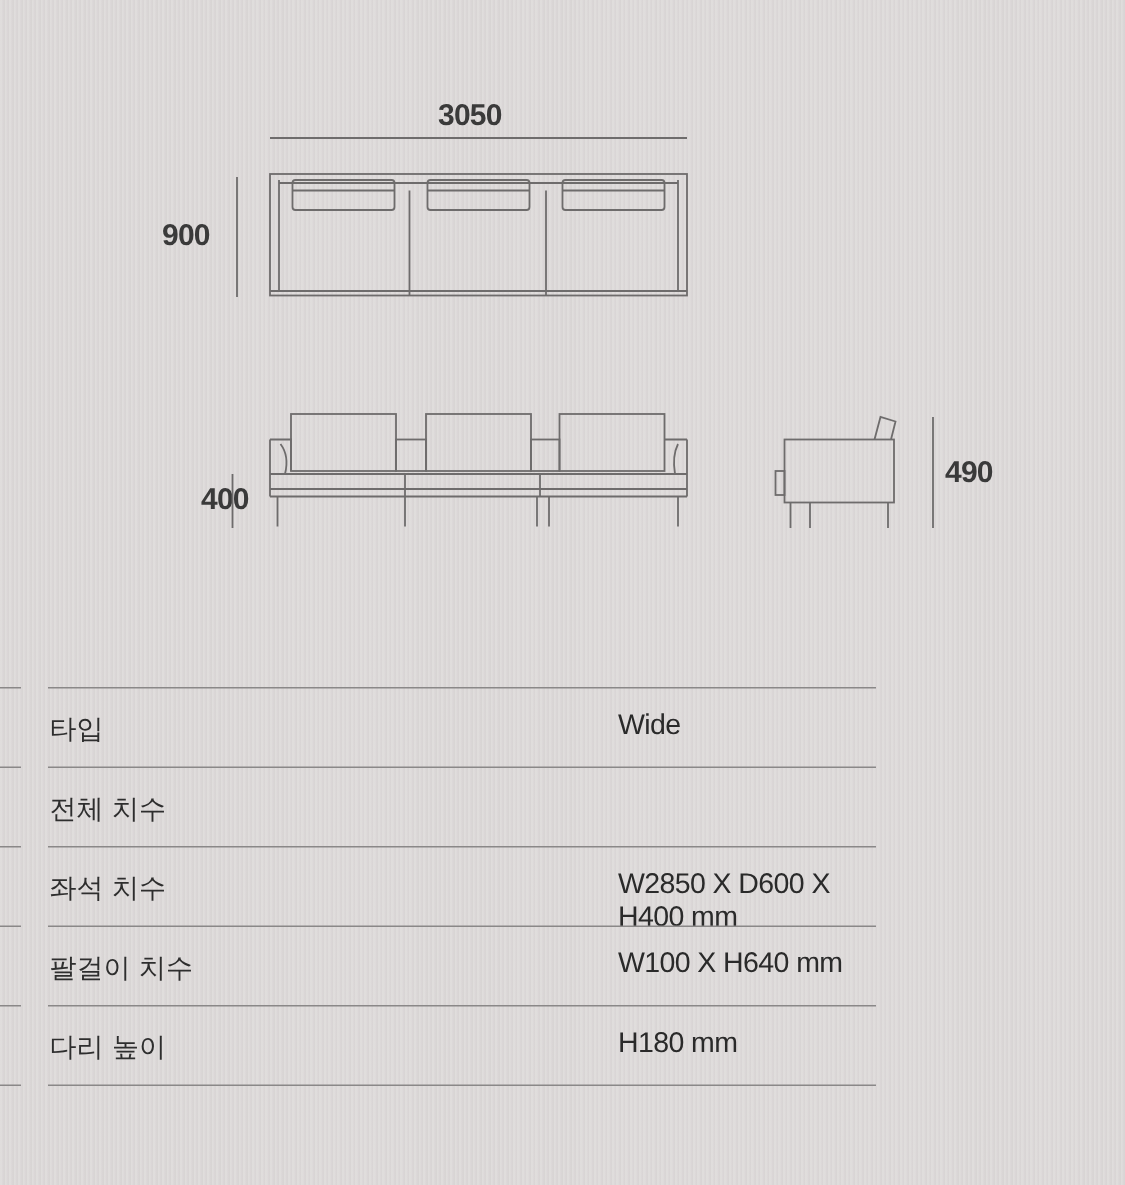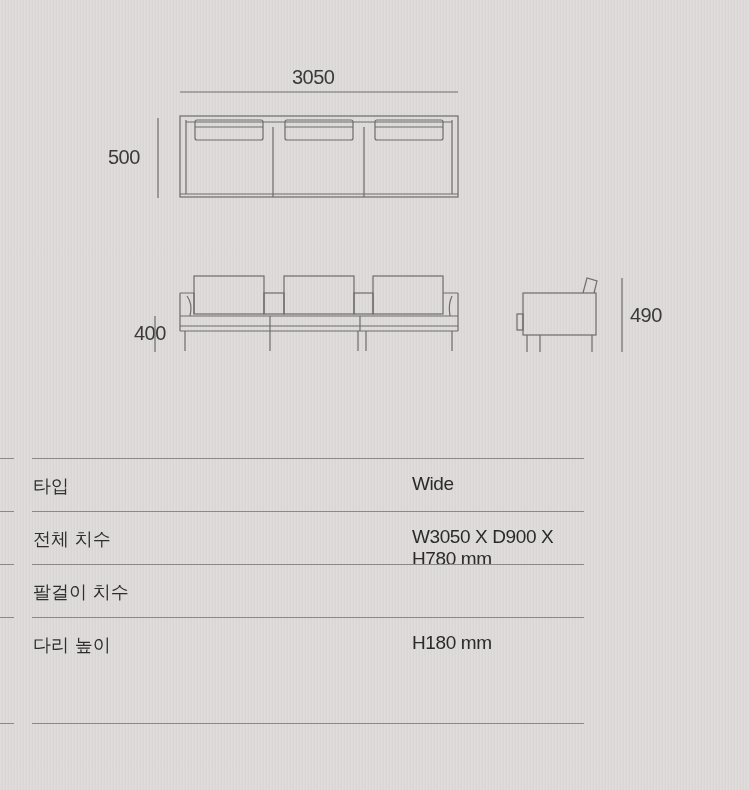--- a/index.html
+++ b/index.html
@@ -3,38 +3,38 @@
 <meta charset="utf-8">
 <style>
   html, body { margin: 0; padding: 0; }
   body {
     width: 750px; height: 790px; overflow: hidden; position: relative;
     background: #dcd9d8;
     background-image: repeating-linear-gradient(90deg, rgba(255,255,255,0.10) 0px, rgba(255,255,255,0.10) 1px, rgba(200,180,200,0.08) 2px, rgba(0,0,0,0.02) 3px);
     font-family: "Liberation Sans", "DejaVu Sans", sans-serif;
     color: #2a2a2a;
   }
-  .diagram { position: absolute; left: 0; top: 0; width: 750px; height: 420px; }
+  .diagram { position: absolute; left: 0; top: 0; width: 750px; height: 420px; font-weight: bold; }
   .dim-label { position: absolute; font-size: 20px; color: #3a3a3a; letter-spacing: -0.5px; }
   .spec-table { position: absolute; left: 0; top: 458px; width: 598px; }
   .row { position: relative; height: 53px; }
   .row .rule-left { position: absolute; left: 0; top: 0; width: 14px; height: 1px; background: #8a8888; }
   .row .rule { position: absolute; left: 32px; right: 14px; top: 0; height: 1px; background: #8a8888; }
   .row .label { position: absolute; left: 33px; top: 16px; font-size: 18px; color: #2e2e2e; font-family: "DejaVu Sans", sans-serif; }
   .row .value { position: absolute; left: 388px; top: 15px; font-size: 19px; color: #2a2a2a; letter-spacing: -0.4px; margin-left: 24px; }
   .bottom-rule-left { position: absolute; left: 0; width: 14px; height: 1px; background: #8a8888; }
   .bottom-rule { position: absolute; left: 32px; right: 14px; height: 1px; background: #8a8888; }
 </style>
 </head>
 <body>
 
 <div class="diagram">
 
   <div class="dim-label" style="left:292px; top:66px;">3050</div>
-  <div class="dim-label" style="left:108px; top:146px;">500</div>
+  <div class="dim-label" style="left:108px; top:146px;">900</div>
   <div class="dim-label" style="left:108px; top:322px;margin-left:26px;">400</div>
   <div class="dim-label" style="left:630px; top:304px;">490</div>
 
   <svg width="750" height="420" style="position:absolute;left:0;top:0;" fill="none" stroke="#6e6c6c" stroke-width="1.2">
 
     <g>
       <line x1="180" y1="92" x2="458" y2="92"></line>
     </g>
 
     <g>
@@ -101,26 +101,32 @@
   <div class="row">
     <div class="rule-left"></div>
     <div class="rule"></div>
     <div class="label">타입</div>
     <div class="value">Wide</div>
   </div>
   <div class="row">
     <div class="rule-left"></div>
     <div class="rule"></div>
     <div class="label">전체 치수</div>
-    <div class="value">W3050 X D900 X H780 mm</div>
+  </div>
+  <div class="row">
+    <div class="rule-left"></div>
+    <div class="rule"></div>
+    <div class="label">좌석 치수</div>
+    <div class="value">W2850 X D600 X H400 mm</div>
   </div>
   <div class="row">
     <div class="rule-left"></div>
     <div class="rule"></div>
     <div class="label">팔걸이 치수</div>
+    <div class="value">W100 X H640 mm</div>
   </div>
   <div class="row">
     <div class="rule-left"></div>
     <div class="rule"></div>
     <div class="label">다리 높이</div>
     <div class="value">H180 mm</div>
   </div>
   <div class="bottom-rule-left" style="top:265px;"></div>
   <div class="bottom-rule" style="top:265px;"></div>
 </div>

